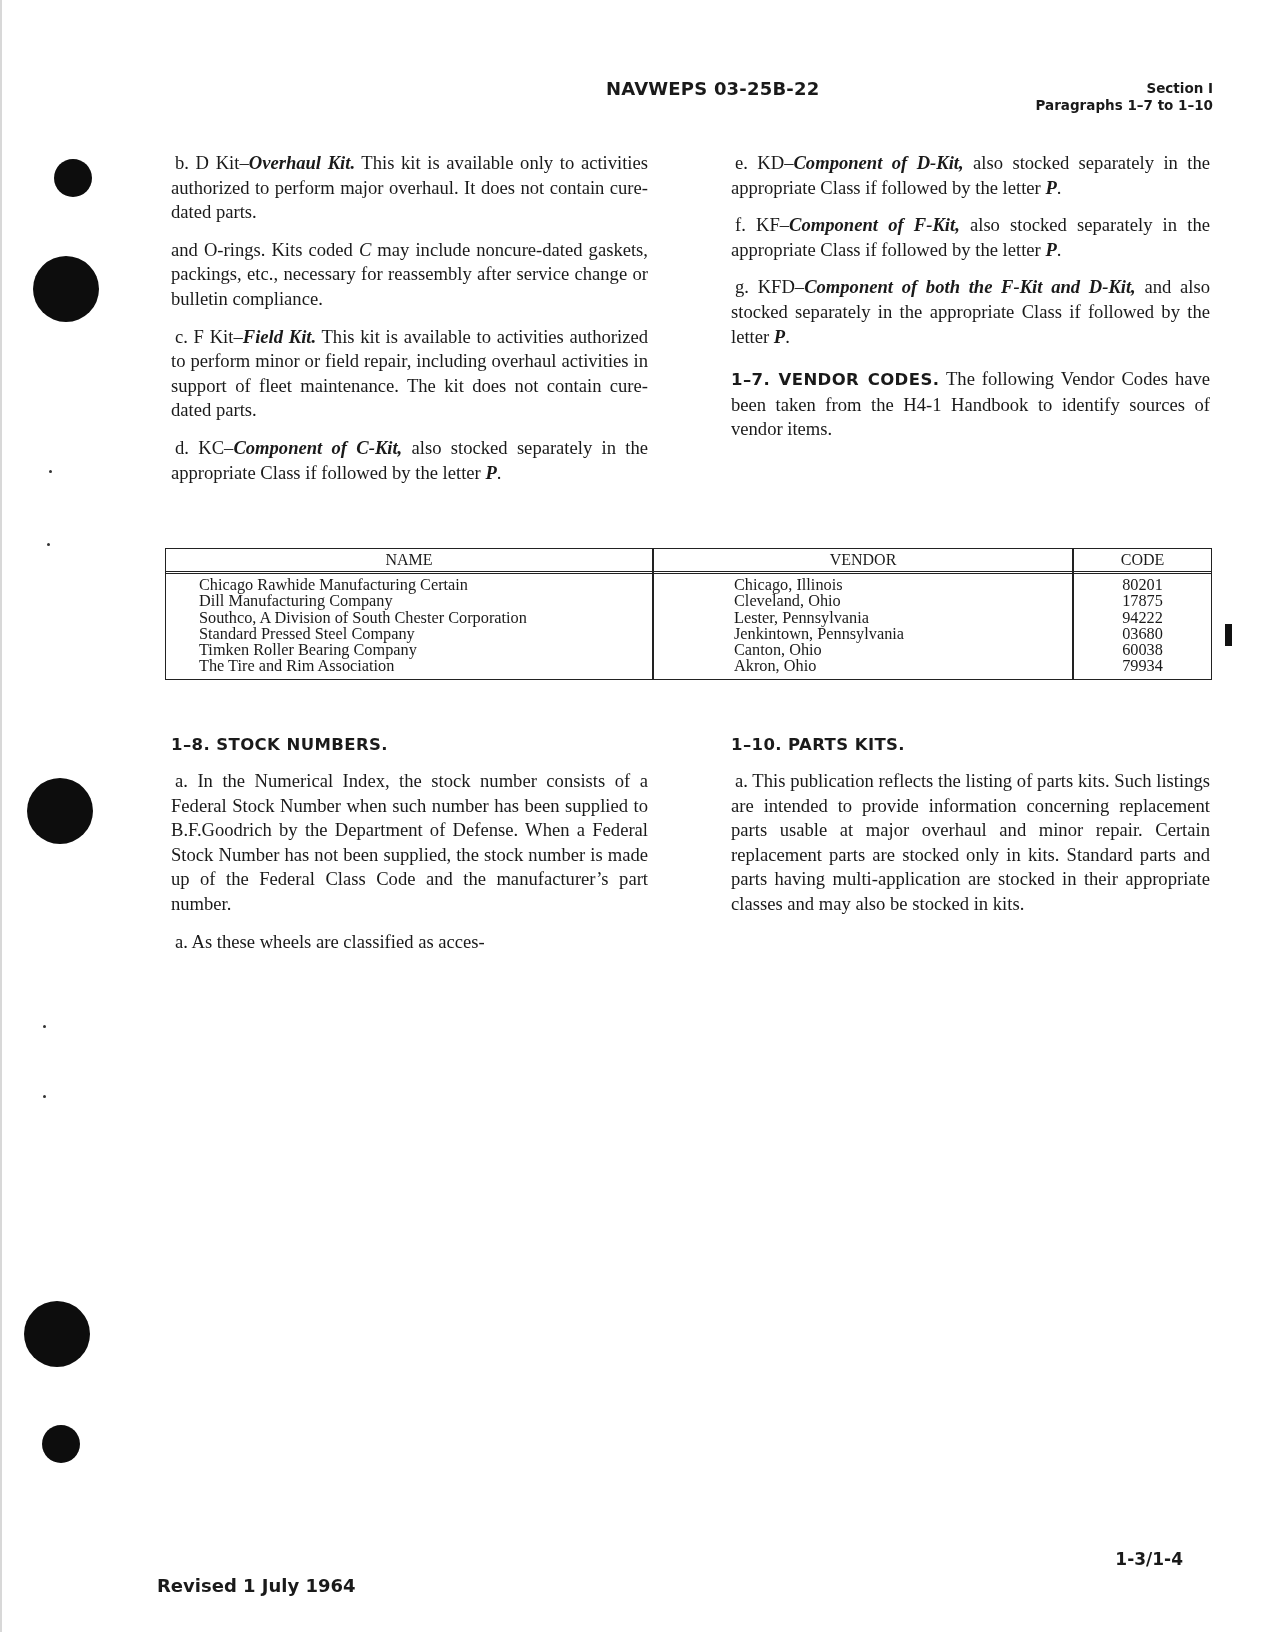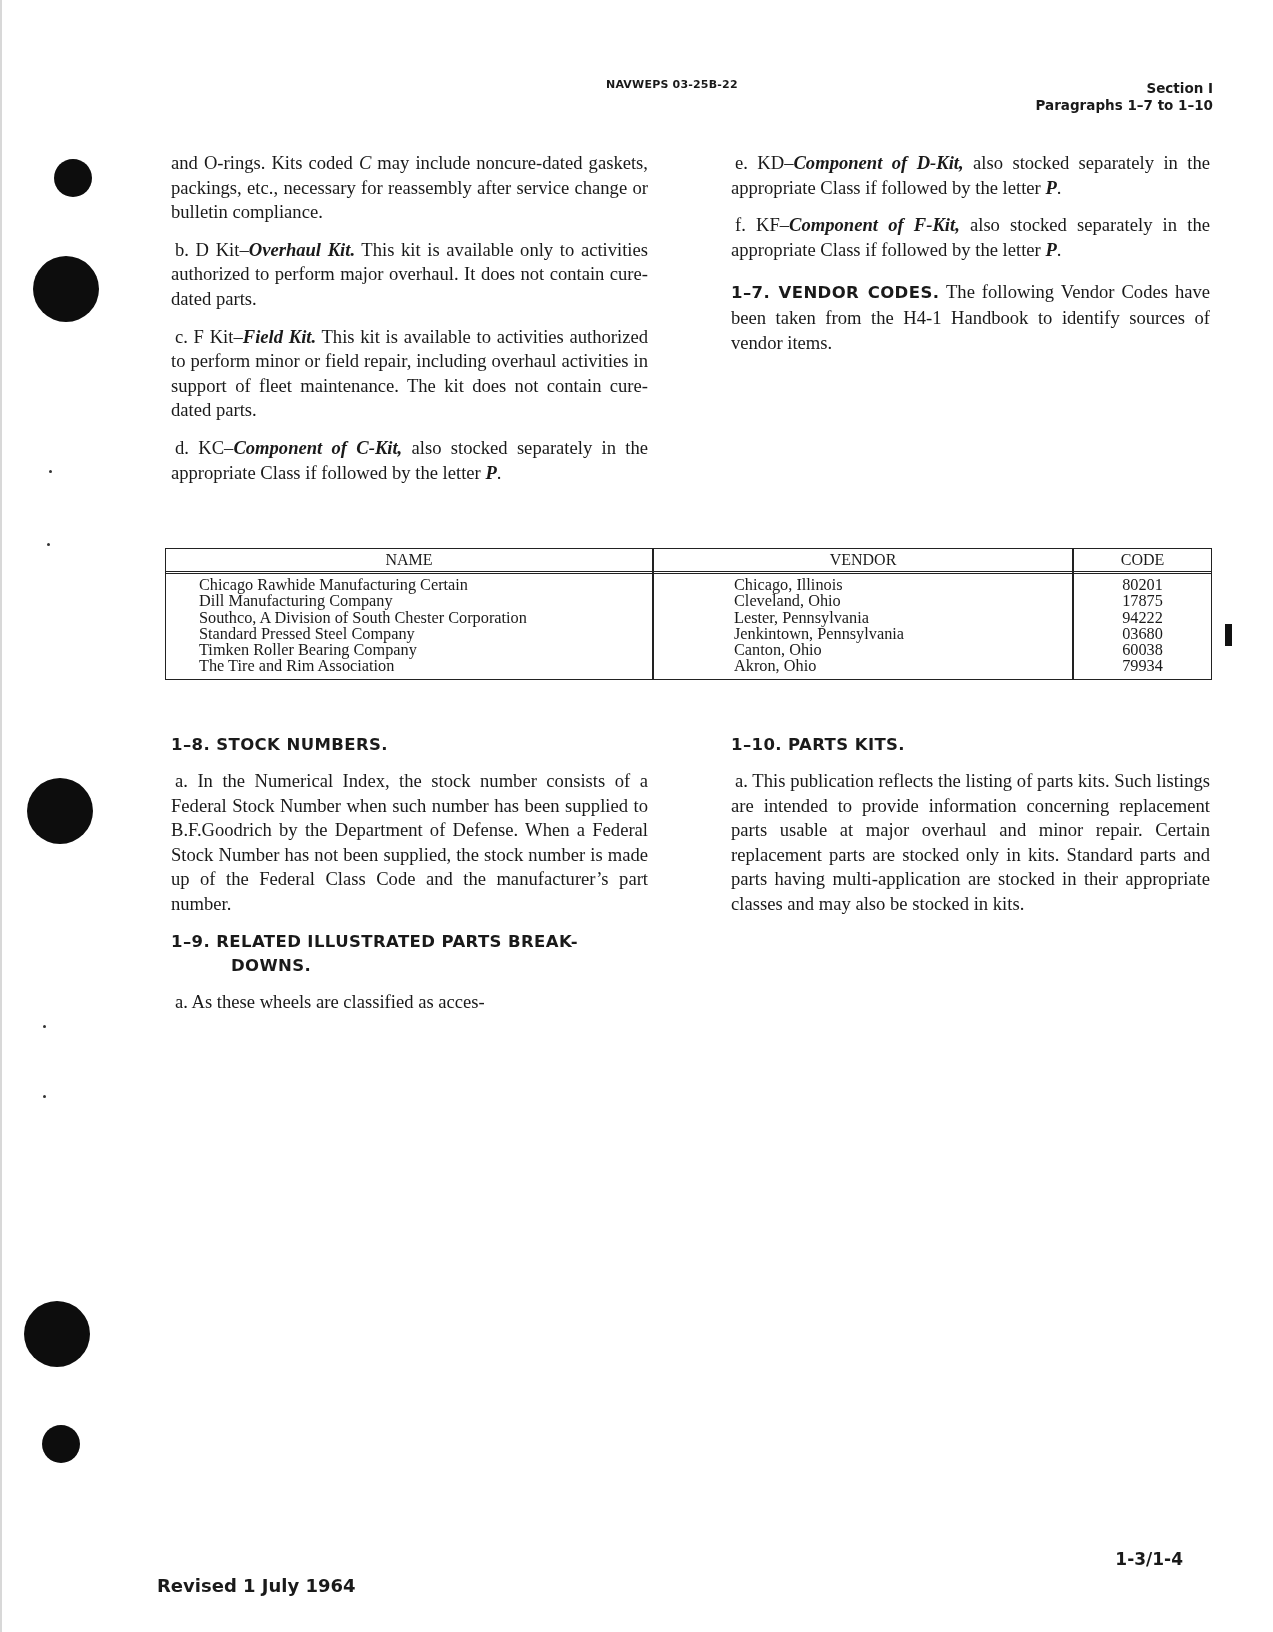--- a/index.html
+++ b/index.html
@@ -4,21 +4,21 @@
 <style>
   html, body { margin:0; padding:0; background:#ffffff; }
   body { width:1273px; height:1632px; position:relative; overflow:hidden; color:#1a1a1a; }
   .sans { font-family: "DejaVu Sans", "Liberation Sans", sans-serif; font-weight:bold; }
   .serif { font-family: "Liberation Serif", "DejaVu Serif", serif; }
   .abs { position:absolute; }
   .hole { position:absolute; border-radius:50%; background:#0d0d0d; }
   .speck { position:absolute; width:3px; height:3px; border-radius:50%; background:#333; }
   .edge { position:absolute; left:0; top:0; width:2px; height:1632px; background:#d8d8d8; }
 
-  .hdr-doc { left:606px; top:78px; font-size:11px; letter-spacing:0.2px; }
+  .hdr-doc { left:606px; top:78px; font-size:18px; letter-spacing:0.2px; }
   .hdr-right { right:60px; top:80px; text-align:right; font-size:13.5px; line-height:17px; }
 
   .col { position:absolute; font-size:18.6px; line-height:24.6px; text-align:justify; }
   .col p { margin:0 0 13px 0; }
   .col p .ind { padding-left:4px; }
   .col-left { left:171px; width:477px; }
   .col-right { left:731px; width:479px; }
   em.bi { font-style:italic; font-weight:bold; }
   em.i { font-style:italic; }
   .head { font-family:"DejaVu Sans","Liberation Sans",sans-serif; font-weight:bold; font-size:16.5px; letter-spacing:0.4px; }
@@ -52,39 +52,42 @@
 <div class="speck" style="left:43px;top:1095px;"></div>
 
 <div class="abs sans hdr-doc">NAVWEPS 03-25B-22</div>
 <div class="abs sans hdr-right">
   <div>Section I</div>
   <div>Paragraphs 1–7 to 1–10</div>
 </div>
 
 <div class="col col-left serif" style="top:151px;">
   <p>
-    <span>and O-rings.  Kits coded </span><em class="i">C</em><span> may include noncure-dated gaskets, packings, etc., necessary for reassembly after service change or bulletin compliance.</span>
+    <span class="ind">b.</span><span> D Kit–</span><em class="bi">Overhaul Kit.</em><span>  This kit is available only to activities authorized to perform major overhaul.  It does not contain cure-dated parts.</span>
   </p>
   <p>
-    <span class="ind">b.</span><span> D Kit–</span><em class="bi">Overhaul Kit.</em><span>  This kit is available only to activities authorized to perform major overhaul.  It does not contain cure-dated parts.</span>
+    <span>and O-rings.  Kits coded </span><em class="i">C</em><span> may include noncure-dated gaskets, packings, etc., necessary for reassembly after service change or bulletin compliance.</span>
   </p>
   <p>
     <span class="ind">c.</span><span> F Kit–</span><em class="bi">Field Kit.</em><span>  This kit is available to activities authorized to perform minor or field repair, including overhaul activities in support of fleet maintenance.  The kit does not contain cure-dated parts.</span>
   </p>
   <p>
     <span class="ind">d.</span><span> KC–</span><em class="bi">Component of C-Kit,</em><span> also stocked separately in the appropriate Class if followed by the letter </span><em class="bi">P</em><span>.</span>
   </p>
 </div>
 
 <div class="col col-right serif" style="top:151px;">
   <p>
     <span class="ind">e.</span><span> KD–</span><em class="bi">Component of D-Kit,</em><span> also stocked separately in the appropriate Class if followed by the letter </span><em class="bi">P</em><span>.</span>
   </p>
   <p>
     <span class="ind">f.</span><span> KF–</span><em class="bi">Component of F-Kit,</em><span> also stocked separately in the appropriate Class if followed by the letter </span><em class="bi">P</em><span>.</span>
+  </p>
+  <p>
+    <span class="ind">g.</span><span> KFD–</span><em class="bi">Component of both the F-Kit and D-Kit,</em><span> and also stocked separately in the appropriate Class if followed by the letter </span><em class="bi">P</em><span>.</span>
   </p>
   <p style="margin-top:18px;">
     <span class="head">1–7.  VENDOR  CODES.</span><span> The following Vendor Codes have been taken from the H4-1 Handbook to identify sources of vendor items.</span>
   </p>
 </div>
 
 <div class="tbl">
   <div class="hrow"></div>
   <div class="vline" style="left:486px;"></div>
   <div class="vline" style="left:906px;"></div>
@@ -117,21 +120,20 @@
     <div>79934</div>
   </div>
 </div>
 <div class="changebar"></div>
 
 <div class="col col-left serif" style="top:733px;">
   <div class="head heading-block">1–8.   STOCK NUMBERS.</div>
   <p style="">
     <span class="ind">a.  In the Numerical Index, the stock number consists of a Federal Stock Number when such number has been supplied to B.F.Goodrich by the Department of Defense.  When a Federal Stock Number has not been supplied, the stock number is made up of the Federal Class Code and the manufacturer’s part number.</span>
   </p>
-  <div class="head heading-block hang" style="text-align:left;">1–9.   RELATED ILLUSTRATED PARTS BREAK-DOWNS.</div>
   <p>
     <span class="ind">a.  As these wheels are classified as acces-</span>
   </p>
 </div>
 
 <div class="col col-right serif" style="top:733px;">
   <div class="head heading-block">1–10.   PARTS KITS.</div>
   <p>
     <span class="ind">a.  This publication reflects the listing of parts kits.  Such listings are intended to provide information concerning replacement parts usable at major overhaul and minor repair.  Certain replacement parts are stocked only in kits.  Standard parts and parts having multi-application are stocked in their appropriate classes and may also be stocked in kits.</span>
   </p>

